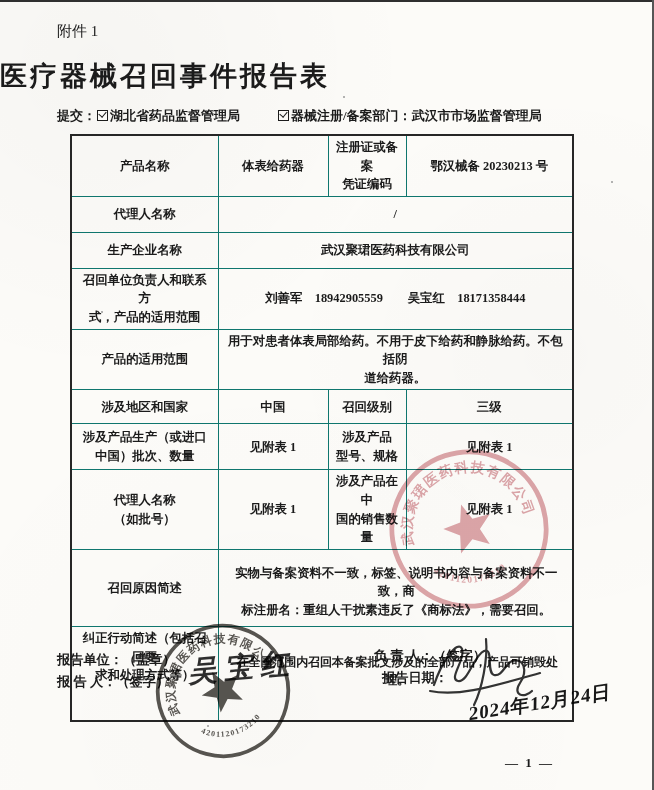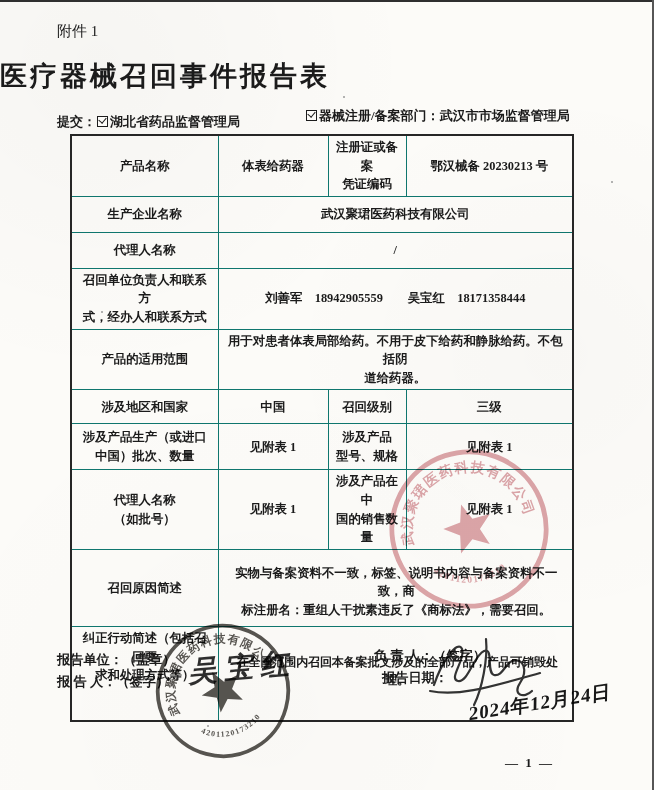--- a/index.html
+++ b/index.html
@@ -18,22 +18,22 @@
   }
   .edge-top{position:absolute;top:0;left:0;width:100%;height:2px;background:#2f2f2f;}
   .edge-right{position:absolute;top:0;right:0;width:2px;height:100%;background:#565656;}
   .speck{position:absolute;width:2px;height:2px;border-radius:50%;background:#9a9a9a;}
 
   .attachment{position:absolute;left:57px;top:22px;font-size:15px;font-weight:400;}
   .title{position:absolute;left:0;top:58px;width:100%;margin:0;text-align:left;
     font-size:27px;font-weight:800;letter-spacing:3px;}
   .submit-line{position:absolute;left:57px;top:107px;width:540px;height:18px;
     font-size:13px;font-weight:700;}
-  .submit-left{position:absolute;left:0;top:6px;white-space:nowrap;}
-  .submit-right{position:absolute;left:248px;top:0;white-space:nowrap;}
+  .submit-left{position:absolute;left:0;top:0;white-space:nowrap;}
+  .submit-right{position:absolute;left:220px;top:0;white-space:nowrap;}
   .checkbox{display:inline-block;width:9px;height:9px;border:1.5px solid #1c1c1c;
     position:relative;margin:0 2px -1px 1px;background:#fcfbf8;}
   .checkbox::after{content:"";position:absolute;left:1px;top:0px;width:6px;height:4px;
     border-left:1.6px solid #1c1c1c;border-bottom:1.6px solid #1c1c1c;transform:rotate(-50deg);}
 
   table.form{position:absolute;left:70px;top:134px;width:502px;border-collapse:collapse;
     table-layout:fixed;border:2px solid #262626;}
   table.form td{border:1px solid #0f766e;text-align:center;vertical-align:middle;
     font-size:12.4px;font-weight:600;line-height:1.5;padding:2px 5px;white-space:pre-line;}
   td.v-left{text-align:left;}
@@ -91,30 +91,30 @@
       </colgroup>
     <tbody>
         <tr style="height:39px">
       <td class="cell-label">产品名称</td>
       <td>体表给药器</td>
       <td class="cell-label">注册证或备案
 凭证编码</td>
       <td>鄂汉械备 20230213 号</td>
     </tr>
     <tr style="height:36px">
+      <td class="cell-label">代理人名称</td>
+      <td colspan="3">/</td>
+    </tr>
+    <tr style="height:36px">
       <td class="cell-label">生产企业名称</td>
       <td colspan="3">武汉聚珺医药科技有限公司</td>
     </tr>
-    <tr style="height:36px">
-      <td class="cell-label">代理人名称</td>
-      <td colspan="3">/</td>
-    </tr>
     <tr style="height:47px">
       <td class="cell-label">召回单位负责人和联系方
-式，经办人和联系方式</td>
+式，产品的适用范围</td>
       <td colspan="3">刘善军　18942905559　　吴宝红　18171358444</td>
     </tr>
     <tr style="height:41px">
       <td class="cell-label">产品的适用范围</td>
       <td colspan="3">用于对患者体表局部给药。不用于皮下给药和静脉给药。不包括阴
 道给药器。</td>
     </tr>
     <tr style="height:34px">
       <td class="cell-label">涉及地区和国家</td>
       <td>中国</td>

